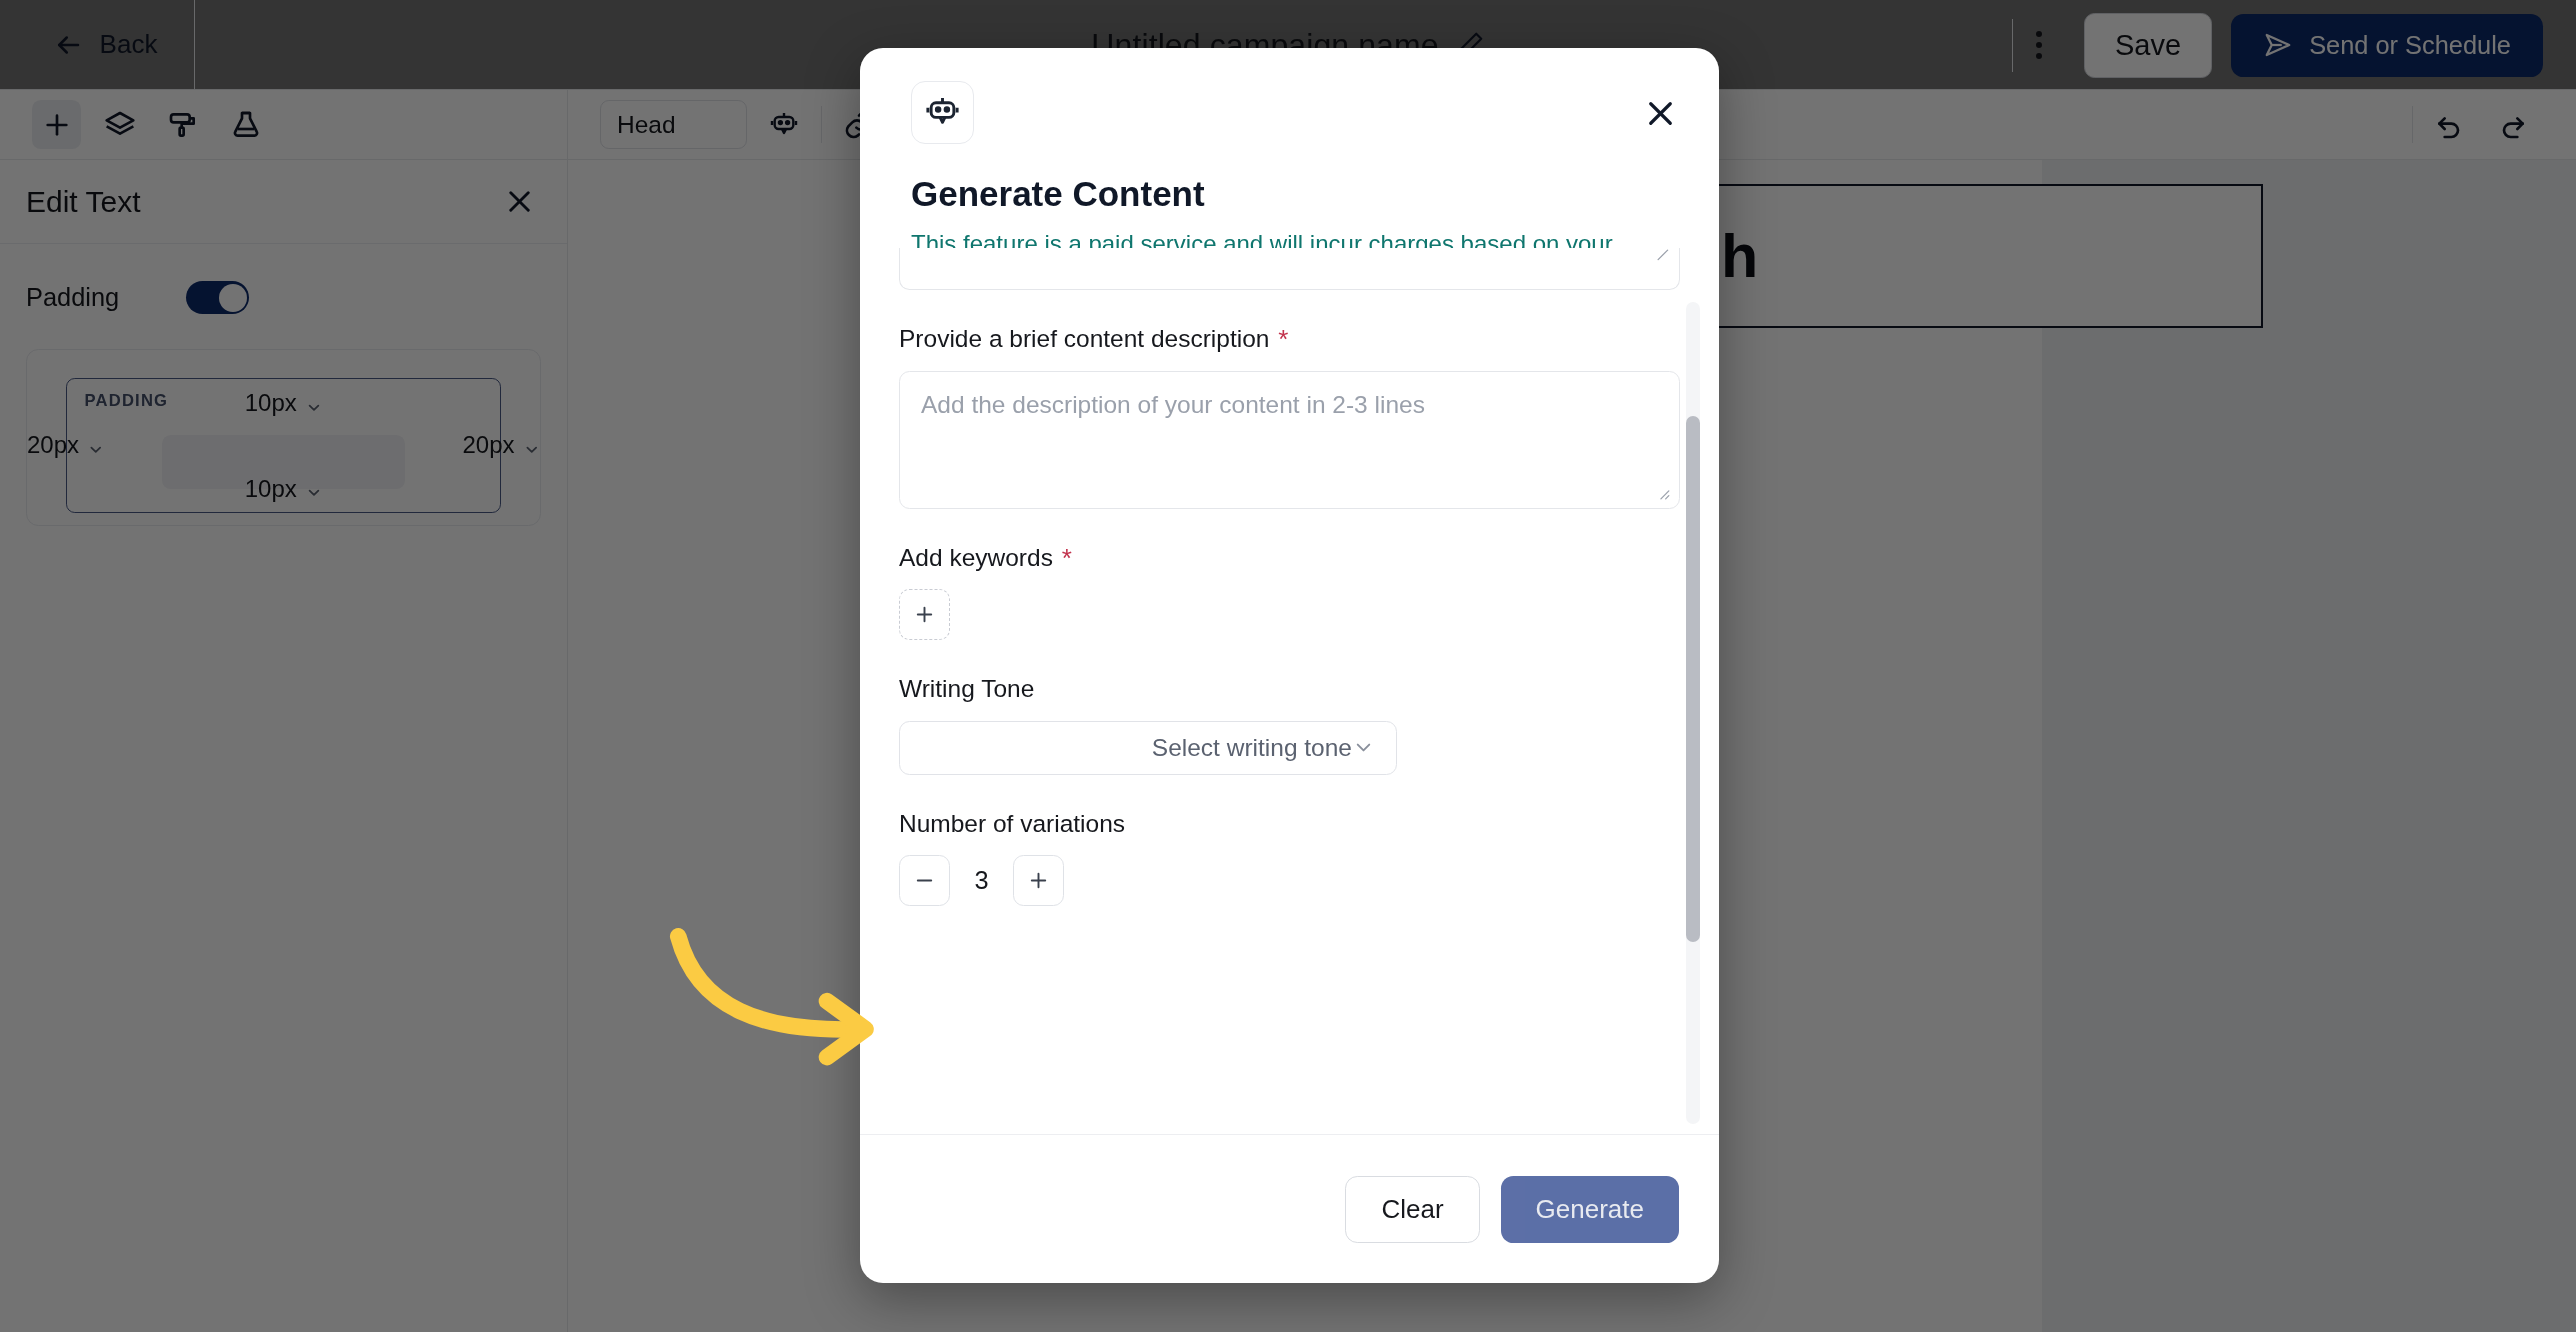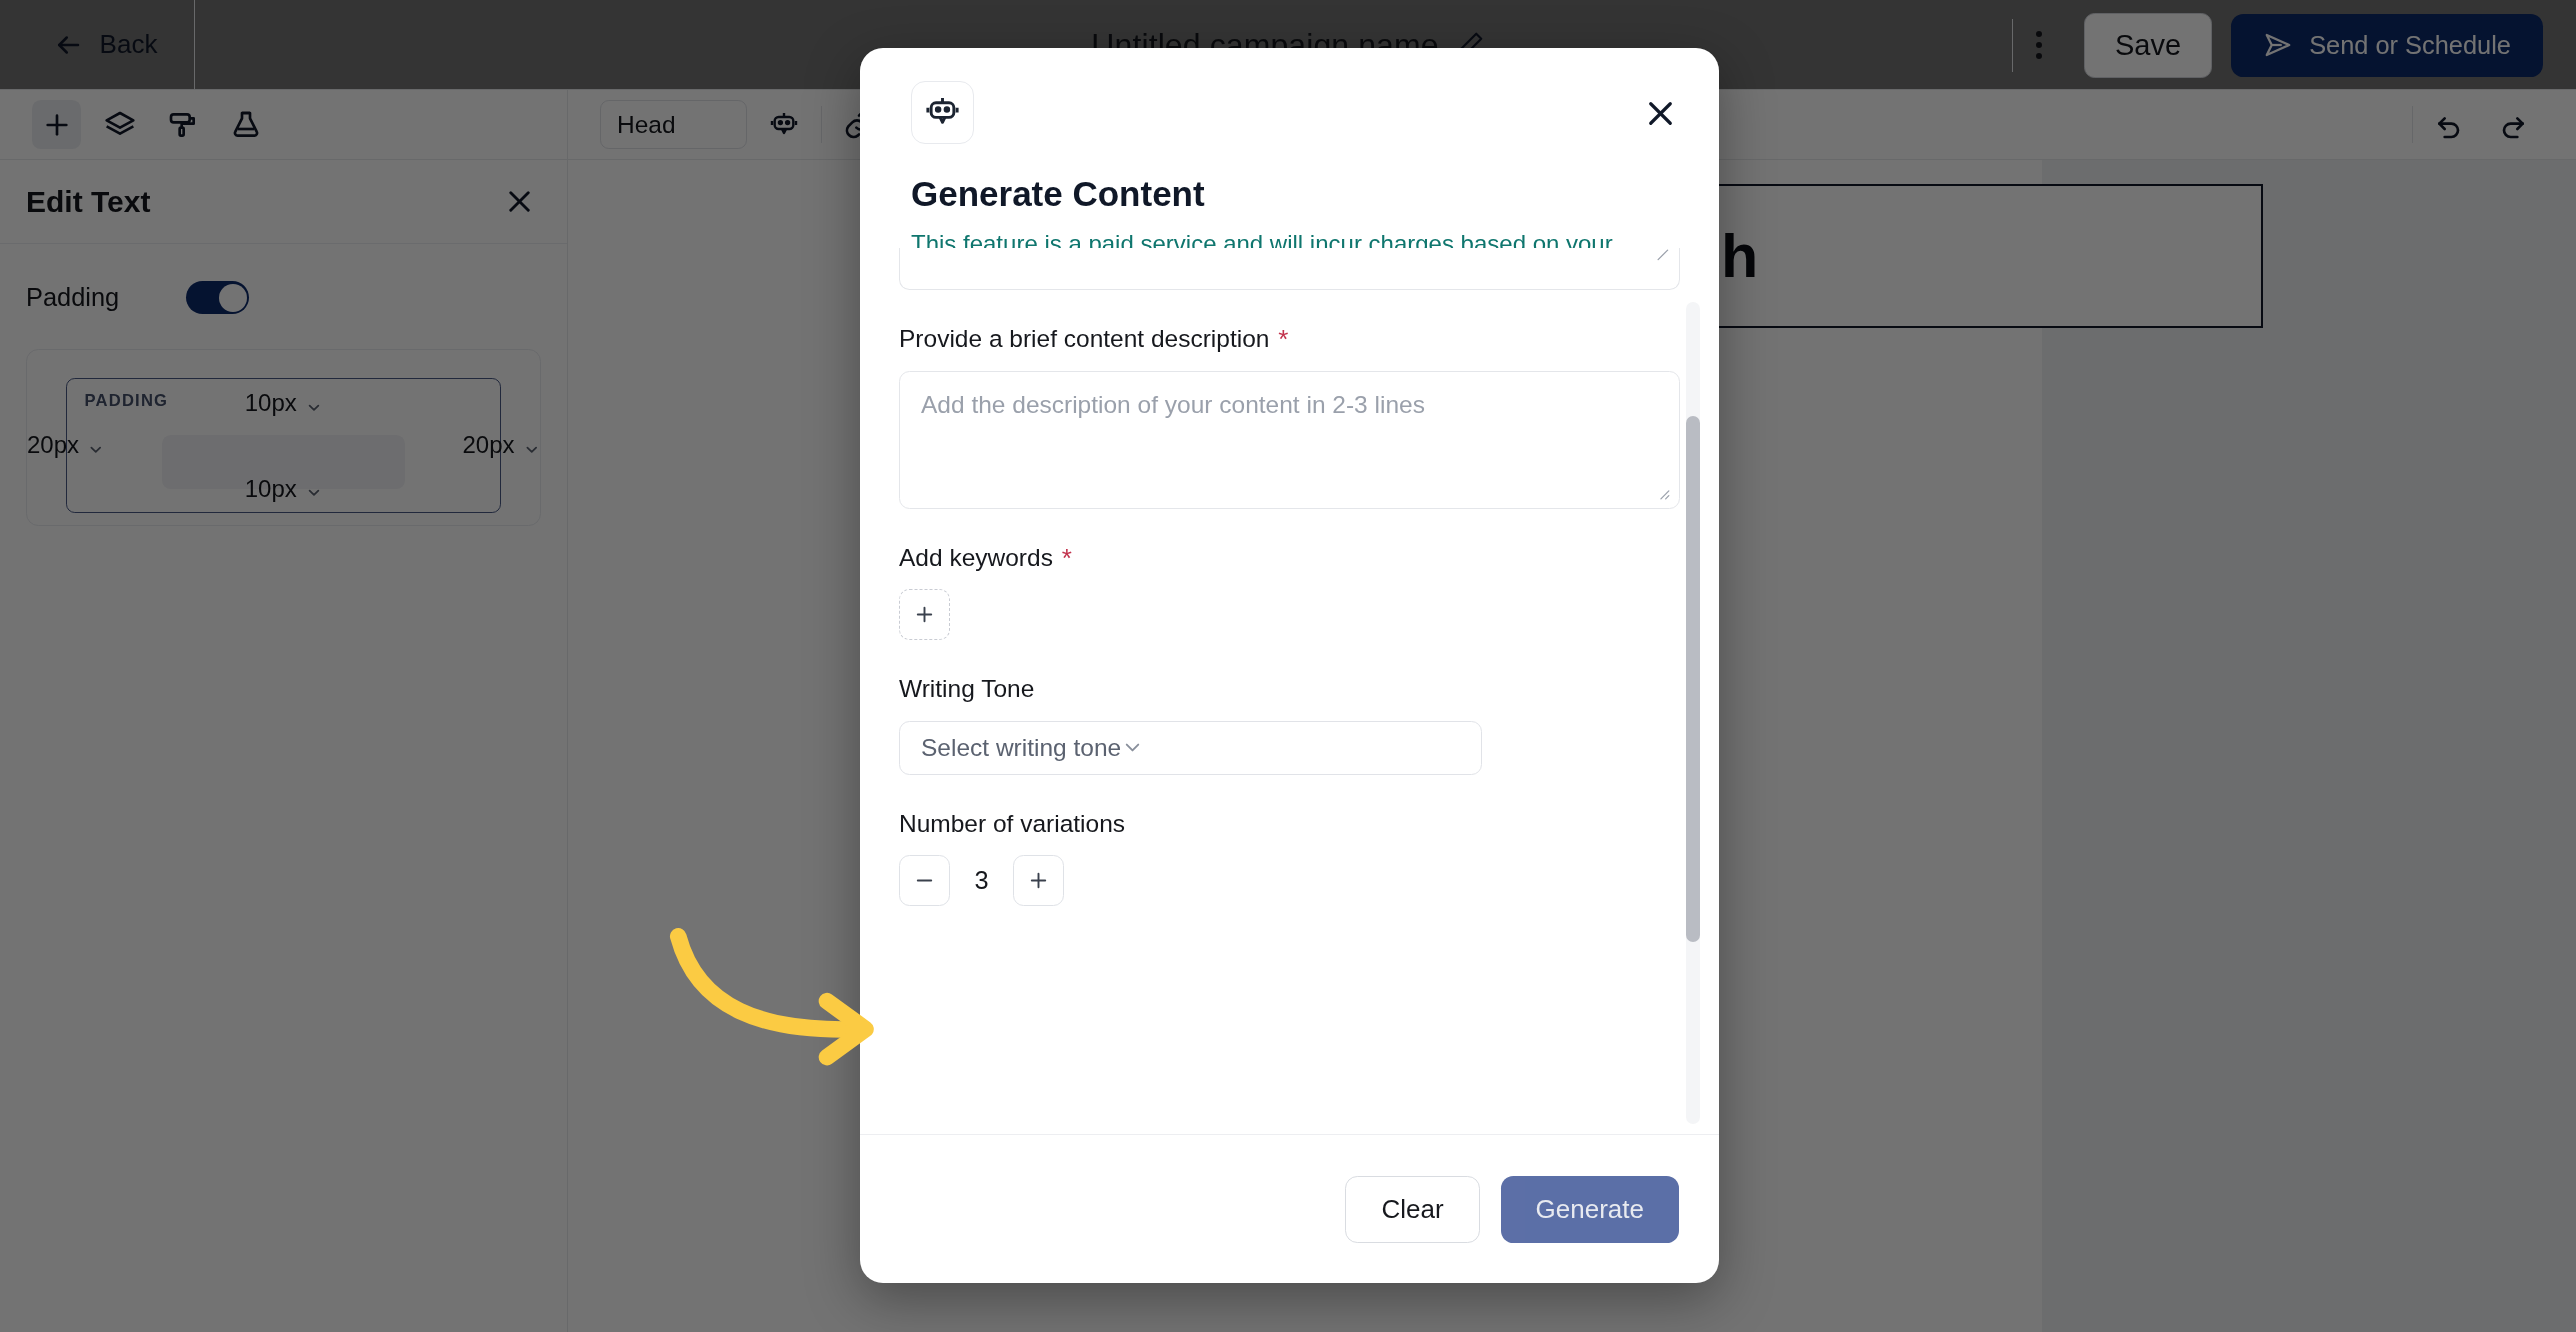--- a/index.html
+++ b/index.html
@@ -96,21 +96,21 @@
 
   
   .leftpanel {
     position: absolute; top: 160px; left: 0; width: 568px; bottom: 0;
     background: #ffffff; border-right: 1.8px solid #e6e8ec;
   }
   .lp-head {
     height: 84px; display: flex; align-items: center; justify-content: space-between;
     padding: 0 30px 0 26px; border-bottom: 1.8px solid #eceef1;
   }
-  .lp-title { font-size: 30px; color: #16181d; font-weight: bold; }
+  .lp-title { font-size: 30px; color: #16181d; }
   .lp-close { width: 35px; height: 35px; cursor: pointer; }
   .lp-row {
     display: flex; align-items: center; gap: 67px;
     padding: 37px 26px 26px 26px;
   }
   .lp-label { font-size: 25.4px; color: #16181d; }
   .toggle {
     width: 63px; height: 33px; border-radius: 16.6px; background: #0d2a6b;
     position: relative; cursor: pointer; flex: none;
   }
@@ -214,23 +214,23 @@
   .ta-grip { position: absolute; right: 7px; bottom: 5.3px; width: 19px; height: 19px; }
 
   .add-btn {
     margin-top: 17.5px; width: 51px; height: 51px;
     border: 1.8px dashed #c9ccd3; border-radius: 10.5px; background: #fff;
     display: flex; align-items: center; justify-content: center; cursor: pointer;
   }
   .add-btn svg { width: 23px; height: 23px; }
 
   .select {
-    margin-top: 17.5px; height: 54px; width: 583px;
+    margin-top: 17.5px; height: 54px; width: 498px;
     border: 1.8px solid #e1e3e8; border-radius: 10.5px; background: #fff;
-    display: flex; align-items: center; justify-content: flex-start;
+    display: flex; align-items: center; justify-content: flex-end;
     padding: 0 21px; cursor: pointer;
   }
   .select-text { font-size: 24.5px; color: #3a414d; }
   .select-text.placeholder { color: #5b6270; }
   .select .chev { width: 23px; height: 23px; }
 
   .stepper { margin-top: 17.5px; display: flex; align-items: center; gap: 10.5px; }
   .step-btn {
     width: 51px; height: 51px; border: 1.8px solid #dfe2e7; border-radius: 10.5px;
     background: #fff; display: flex; align-items: center; justify-content: center; cursor: pointer;

